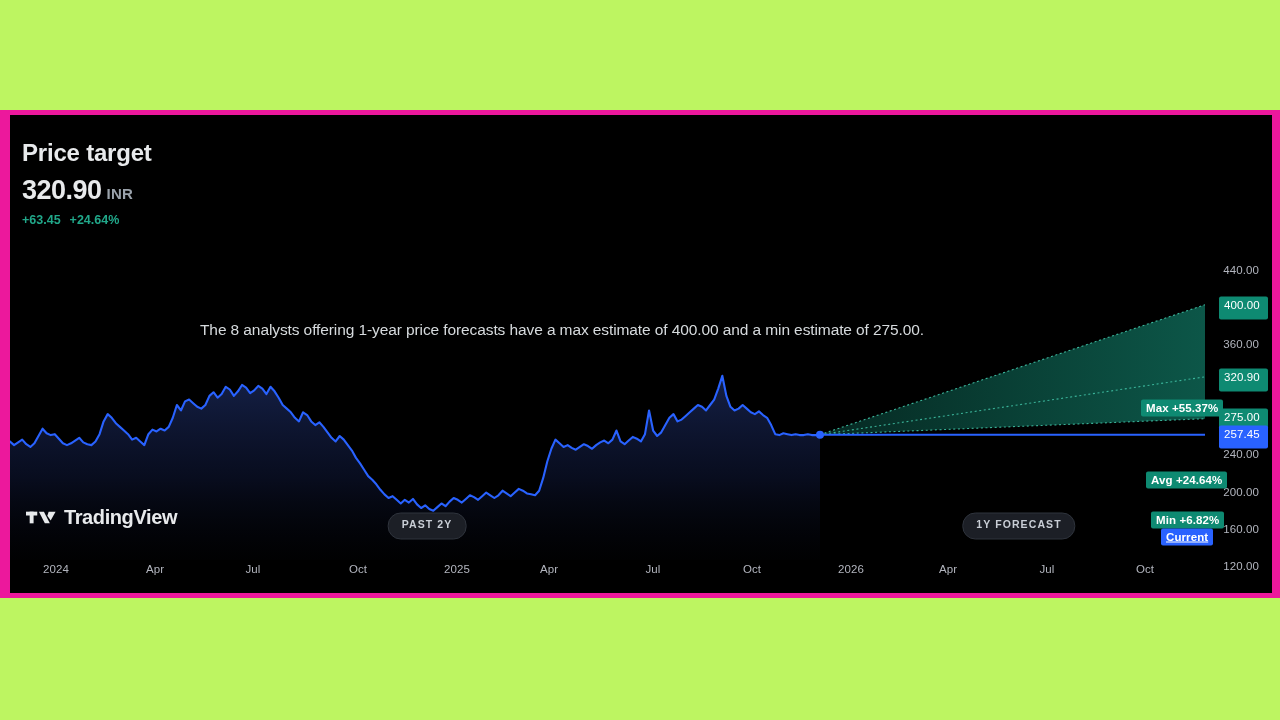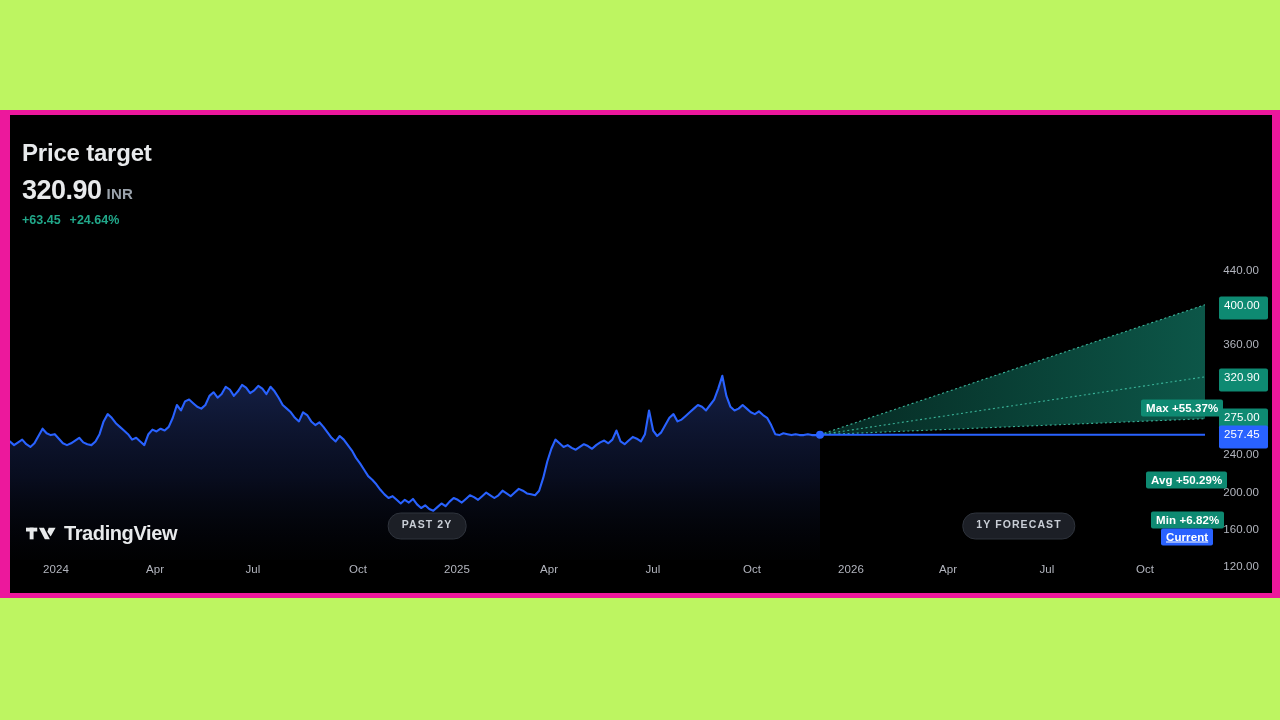--- a/index.html
+++ b/index.html
@@ -147,21 +147,21 @@
     font-size: 10.5px;
     font-weight: bold;
     letter-spacing: 1.1px;
     color: #c9ced6;
     white-space: nowrap;
   }
 
   
   #logo {
     position: absolute;
-    left: 16px; bottom: 48px;
+    left: 16px; bottom: 64px;
     display: flex; align-items: center; gap: 8px;
   }
   #logo .mark { display: block; }
   #logo .wordmark {
     font-size: 20px; font-weight: bold; color: #e8eaec;
     letter-spacing: -0.4px;
   }
 </style>
 </head>
 <body>
@@ -176,20 +176,21 @@
         <div class="hdr-price-row">
           <span class="hdr-price">320.90</span>
           <span class="hdr-cur">INR</span>
         </div>
         <div class="hdr-chg-row">
           <span>+63.45</span>
           <span>+24.64%</span>
         </div>
       </div>
 
+      <div class="desc">The 8 analysts offering 1-year price forecasts have a max estimate of 400.00 and a min estimate of 275.00.</div>
 
       <div id="chart">
         <svg id="chartsvg" viewBox="0 0 1195 310" preserveAspectRatio="none">
           <defs>
             <linearGradient id="histfill" x1="0" y1="0" x2="0" y2="1">
               <stop offset="0%" stop-color="#16224a" stop-opacity="0.95"></stop>
               <stop offset="55%" stop-color="#0b1129" stop-opacity="0.75"></stop>
               <stop offset="100%" stop-color="#05070f" stop-opacity="0.15"></stop>
             </linearGradient>
             <linearGradient id="conefill" x1="0" y1="0" x2="1" y2="0">
@@ -220,21 +221,21 @@
         <div class="ytick" style="top:279px">160.00</div>
         <div class="ytick" style="top:316px">120.00</div>
 
         <div class="chip teal" style="top:58px">400.00</div>
         <div class="chip teal" style="top:130px">320.90</div>
         <div class="chip teal" style="top:170px">275.00</div>
         <div class="chip blue" style="top:187px">257.45</div>
       </div>
 
       <div class="tag teal" style="left:1131px; top:293px;">Max +55.37%</div>
-      <div class="tag teal" style="left:1136px; top:365px;">Avg +50.29%</div>
+      <div class="tag teal" style="left:1136px; top:365px;">Avg +24.64%</div>
       <div class="tag teal" style="left:1141px; top:405px;">Min +6.82%</div>
       <div class="tag blue" style="left:1151px; top:422px;text-decoration:underline;">Current</div>
 
       <div class="pill" style="left:417px; top:411px;">PAST 2Y</div>
       <div class="pill" style="left:1009px; top:411px;">1Y FORECAST</div>
 
       <div id="logo">
         <svg class="mark" width="30" height="19" viewBox="0 0 36 22">
           <rect x="0" y="4" width="13.5" height="4.6" fill="#e8eaec"></rect>
           <rect x="4.4" y="4" width="4.7" height="14" fill="#e8eaec"></rect>

